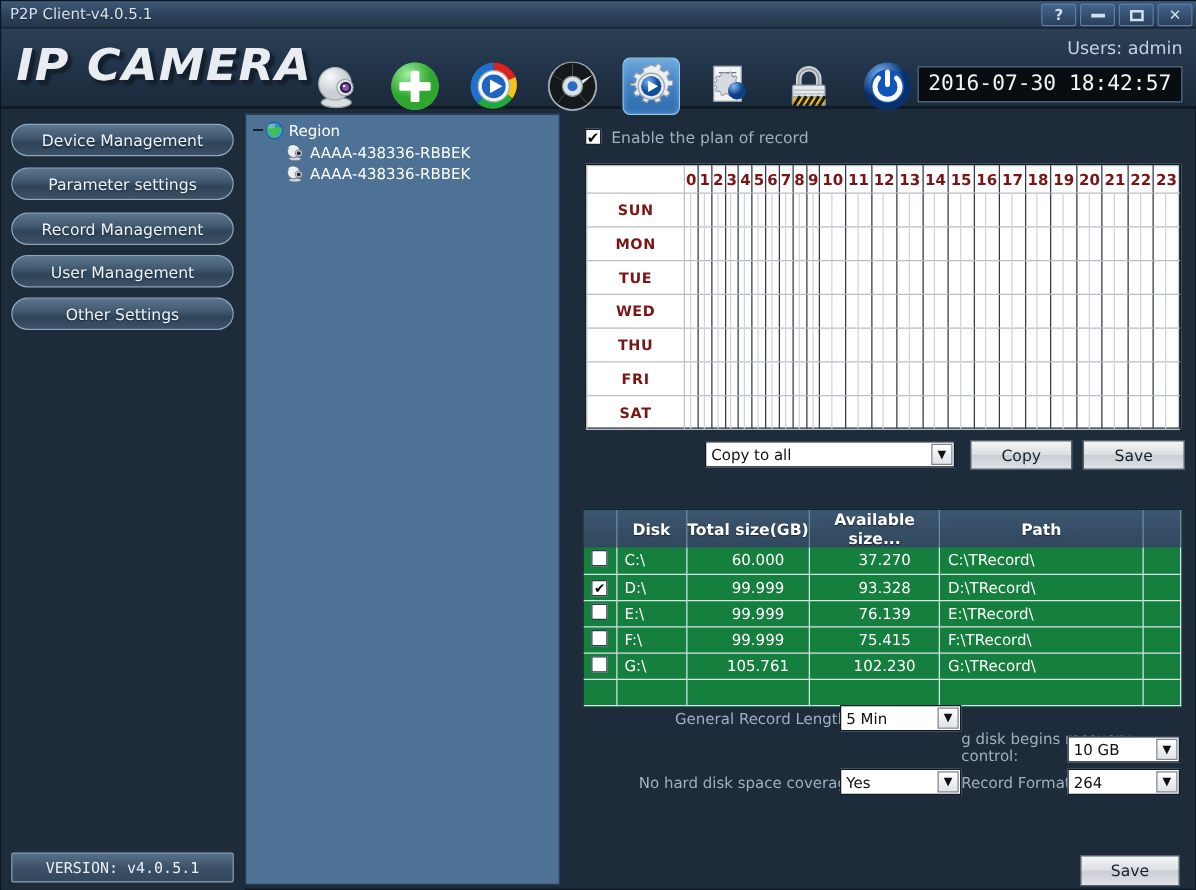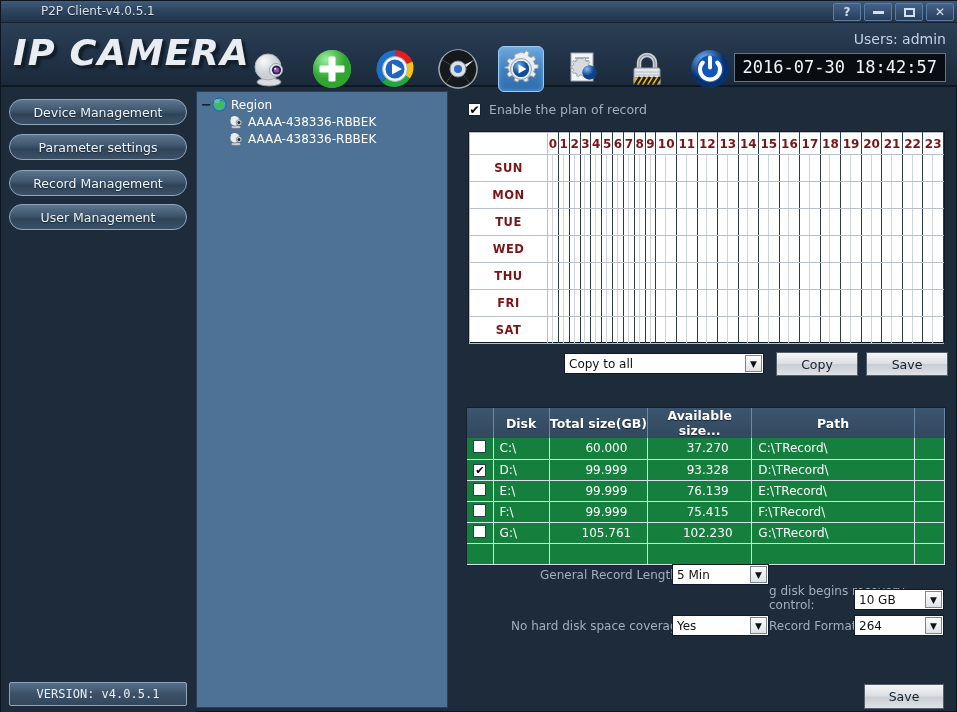--- a/index.html
+++ b/index.html
@@ -19,21 +19,20 @@
   
   .titlebar {
     position: absolute; left: 0; top: 0; width: 957px; height: 22px;
     background: linear-gradient(180deg, #3f5b78 0%, #2e4560 45%, #223548 100%);
     border-bottom: 1px solid #16222e;
   }
   .titlebar-text {
     position: absolute; left: 7px; top: 3px;
     font-size: 12px; color: #d7e2ec;
     text-shadow: 0 1px 0 #16222e;
-    margin-left: 33px;
   }
   .winbtns { position: absolute; right: 4px; top: 2px; display: flex; gap: 3px; }
   .winbtn {
     width: 28px; height: 18px;
     background: linear-gradient(180deg, #4a6versão 0%, #2c415a 100%);
     background: linear-gradient(180deg, #44628a 0%, #2a3f58 100%);
     border: 1px solid #5a7ea8;
     border-radius: 2px;
     display: flex; align-items: center; justify-content: center;
     color: #cfe0f0; font-size: 12px; font-weight: bold;
@@ -378,20 +377,23 @@
         <span>Device Management</span>
       </div>
     <div class="navbtn" style="top:47px">
         <span>Parameter settings</span>
       </div>
     <div class="navbtn" style="top:83px">
         <span>Record Management</span>
       </div>
     <div class="navbtn" style="top:117px">
         <span>User Management</span>
+      </div>
+    <div class="navbtn" style="top:151px">
+        <span>Other Settings</span>
       </div>
     <div class="versionbtn">VERSION: v4.0.5.1</div>
   </div>
 
   <div class="treepanel">
     <div class="tree">
       <div class="tnode">
         <span class="expander">−</span>
         <span class="globe-ic">
           <svg width="15" height="15" viewBox="0 0 15 15">

